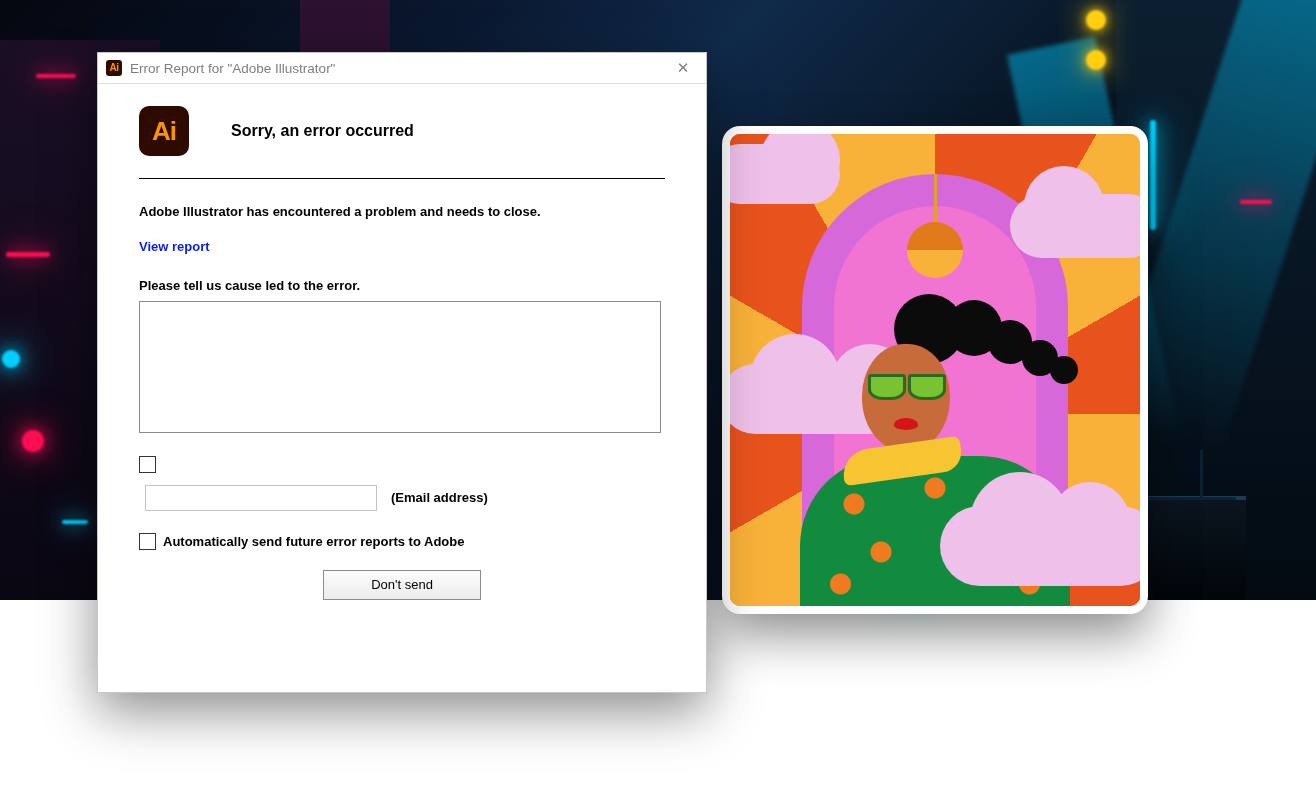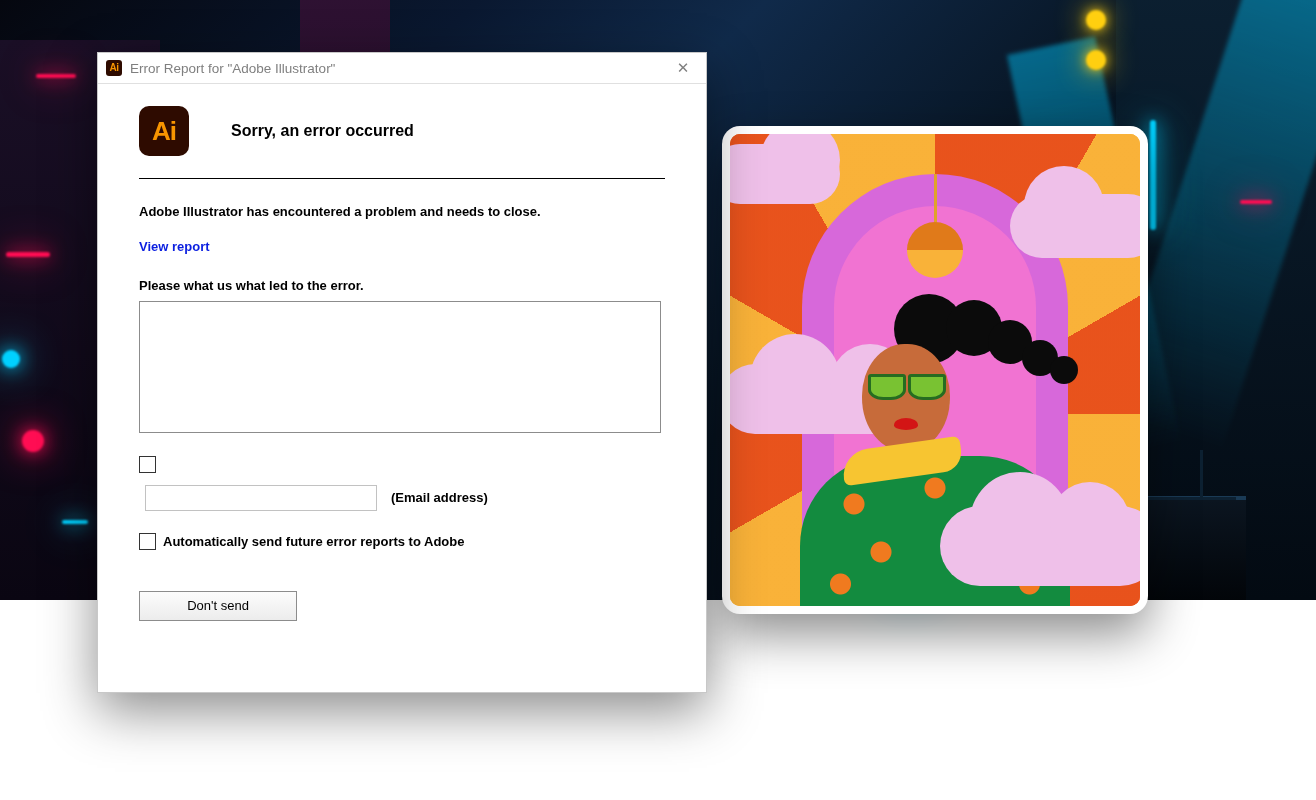--- a/index.html
+++ b/index.html
@@ -186,21 +186,21 @@
     border:1px solid #8c8c8c;
     font-family:inherit; font-size:13px; padding:4px;
     resize:none; overflow-y:scroll;
   }
   .chkRow { display:flex; align-items:center; gap:7px; font-size:13px; font-weight:700; margin-top:20px; }
   .chk { width:15px; height:15px; border:1px solid #333; background:#fff; flex:0 0 auto; }
   .emailRow { display:flex; align-items:center; gap:14px; margin-top:12px; margin-left:6px; }
   .emailInput { width:232px; height:26px; border:1px solid #c2c2c2; box-sizing:border-box; padding:2px 4px; font:inherit; }
   .emailLbl { font-size:13px; font-weight:700; }
   .chkRow2 { margin-top:22px; }
-  .btnRow { display:flex; justify-content:space-between; gap:26px; margin-top:41px; }
+  .btnRow { display:flex; justify-content:center; gap:26px; margin-top:20px; }
   .btn {
     width:158px; height:30px;
     border:1px solid #8c8c8c;
     background:linear-gradient(#fcfcfc,#ececec);
     font:inherit; font-size:13px; font-weight:400;
     display:flex; align-items:center; justify-content:center;
     text-align:center;
   }
   .btn.focus { outline:1px dotted #000; outline-offset:-4px; }
 </style>
@@ -286,21 +286,21 @@
 
     <div class="dlgbody">
       <div class="hdr">
         <div class="ai-large">Ai</div>
         <h1>Sorry, an error occurred</h1>
       </div>
 
       <p class="para">Adobe Illustrator has encountered a problem and needs to close.</p>
       <span class="link">View report</span>
 
-      <div class="lbl">Please what us what led to the error.</div>
+      <div class="lbl">Please tell us cause led to the error.</div>
       <textarea class="desc" style=""></textarea>
 
       <div class="chkRow">
         <div class="chk"></div>
       </div>
 
       <div class="emailRow">
         <input class="emailInput" type="text" value="" style="">
         <span class="emailLbl">(Email address)</span>
       </div>

